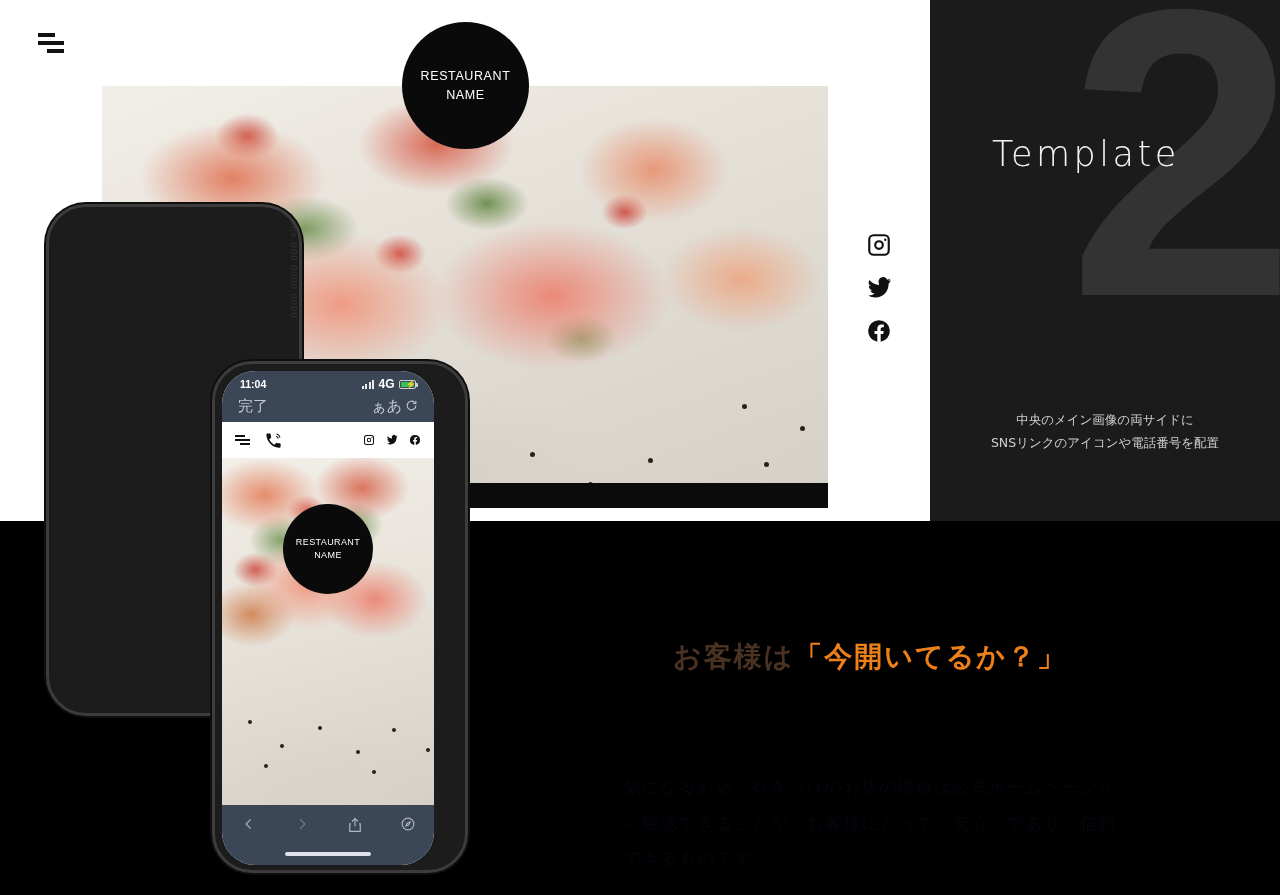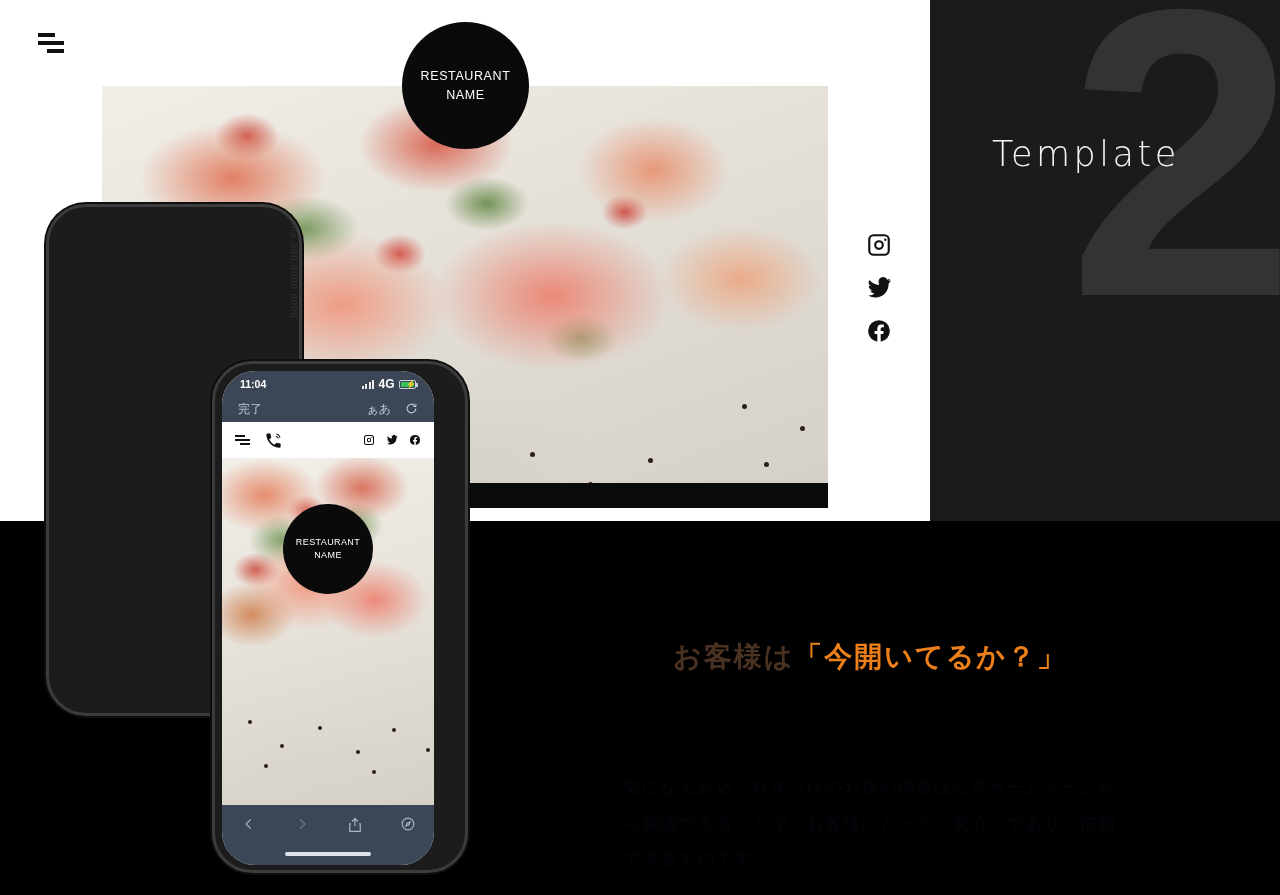--- a/index.html
+++ b/index.html
@@ -149,24 +149,24 @@
   .sig i { width:2px; background:#e9e9e9; display:block; }
   .sig i:nth-child(1){height:3px;} .sig i:nth-child(2){height:5px;}
   .sig i:nth-child(3){height:7px;} .sig i:nth-child(4){height:9px;}
   .g4 { font-size:12px; letter-spacing:.3px; }
   .batt { width:17px; height:9px; border:1px solid #cfd3d9; border-radius:2px; position:relative; }
   .batt::after{content:"";position:absolute;right:-3px;top:2px;width:2px;height:4px;background:#cfd3d9;border-radius:0 1px 1px 0;}
   .batt i{position:absolute;left:1px;top:1px;bottom:1px;width:13px;background:#3ac25a;border-radius:1px;}
   .batt b{position:absolute;left:6px;top:0px;color:#fff;font-size:8px;line-height:7px;}
   .ph-urlbar {
     height:25px; background:#3b4656; color:#c2c9d3;
-    display:flex; align-items:center; justify-content:space-between;
-    padding:0 16px; font-size:12px;
-  }
-  .ph-urlbar .ub-right { display:flex; align-items:center; gap:14px; }
+    display:flex; align-items:flex-start; justify-content:space-between;
+    padding:0 16px; font-size:15px;
+  }
+  .ph-urlbar .ub-right { display:flex; align-items:center; gap:3px; }
   .ph-siteheader {
     height:36px; background:#fff;
     display:flex; align-items:center; justify-content:space-between;
     padding:0 13px;
   }
   .ph-siteheader .left-grp { display:flex; align-items:center; gap:14px; }
   .ph-siteheader .right-grp { display:flex; align-items:center; gap:11px; }
   .mini-burger { position:relative; width:15px; height:12px; }
   .mini-burger i { position:absolute; height:2px; background:#111; display:block; }
   .mini-burger i:nth-child(1){ top:1px;  left:0;   width:10px; }
@@ -298,20 +298,22 @@
       </div>
     </div>
   </div>
 
   <div class="right-panel">
     <div class="big-num">2</div>
     <div class="rp-title">
       <div>Template</div>
     </div>
     <div class="rp-desc">
+      <div>中央のメイン画像の両サイドに</div>
+      <div>SNSリンクのアイコンや電話番号を配置</div>
     </div>
   </div>
 
   <div class="bottom-sec">
     <div class="head-line l1">
       <span class="c-brown">お客様は</span><span class="c-orange">「今開いてるか？」</span>
     </div>
   </div>
 
   <div class="body-copy">気になるお店、行きつけのお店の情報は公式ホームページから確認できることが、お客様にとって「安心」であり、信頼できるものです。</div>

